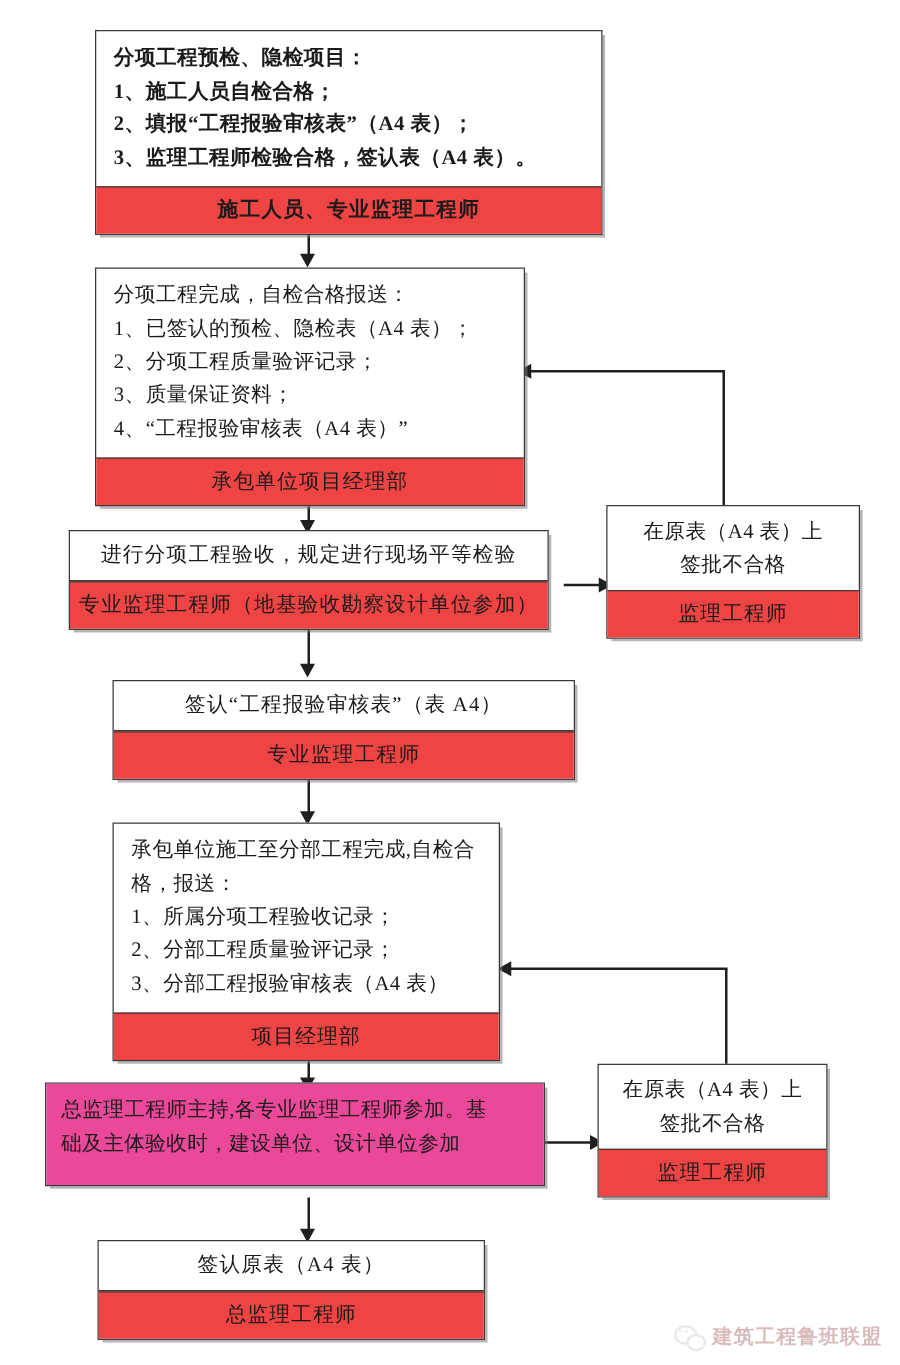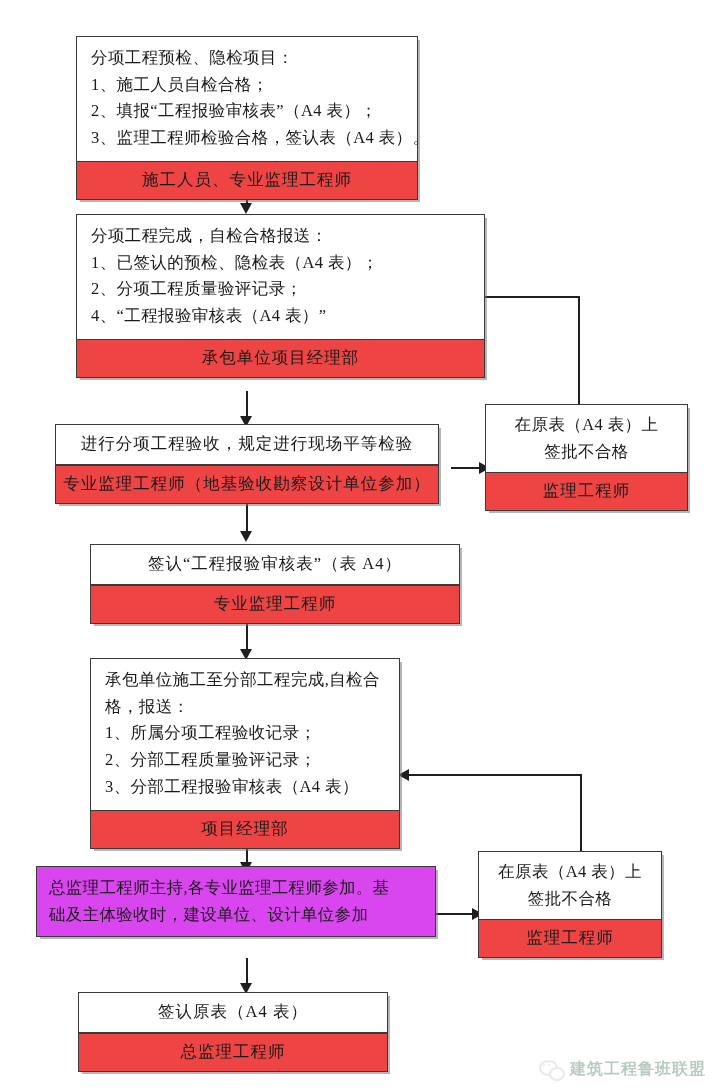--- a/index.html
+++ b/index.html
@@ -39,25 +39,25 @@
     padding:7px 6px 8px;
   }
   .hdr{
     text-align:center;
     font-size:16.5px;
     letter-spacing:1px;
     padding:8px 6px 9px;
     border-bottom:1.5px solid #3a3a3a;
   }
   .sub{
-    background:#d946ef;
+    background:#ec4899;
     font-size:16.5px;
     line-height:1.65;
     letter-spacing:.3px;
-    padding:7px 10px 8px 12px;
+    padding:7px 10px 20px 12px;
   }
   .ln{display:block;white-space:nowrap;}
   .ln.wrapok{white-space:normal;}
 
   
   .vline,.hline{position:absolute;background:#1f1f1f;z-index:2;}
   .vline{width:2px;}
   .hline{height:2px;}
   .arrow{position:absolute;width:0;height:0;z-index:3;}
   .arrow.down{
@@ -76,58 +76,59 @@
     border-right:11px solid #1f1f1f;
   }
 
   
   #watermark{
     position:absolute;right:14px;bottom:12px;
     display:flex;align-items:center;gap:7px;
     opacity:.30;z-index:9;
   }
   #watermark .wm-text{
-    font-size:16px;letter-spacing:1px;color:#14532d;
+    font-size:16px;letter-spacing:1px;color:#7f1d1d;
     font-family:"Liberation Sans","DejaVu Sans",sans-serif;
     font-weight:bold;
   }
   .wechat{
     width:24px;height:20px;position:relative;display:block;
   }
   .wechat .b1,.wechat .b2{
     position:absolute;border-radius:50%;
     border:2px solid #b9b9b9;background:#fff;
   }
   .wechat .b1{width:15px;height:12px;left:0;top:0;}
   .wechat .b2{width:12px;height:10px;left:10px;top:7px;}
   .wechat .d{position:absolute;width:2px;height:2px;border-radius:50%;background:#b9b9b9;}
 </style>
 </head>
 <body>
 
 <div id="chart">
 
-  <div class="node" style="left:76px;top:36px;width:342px;">
+  <div class="node" style="left:76px;top:24px;width:406px;font-weight:bold;">
     <div class="body">
       <span class="ln">分项工程预检、隐检项目：</span>
       <span class="ln">1、施工人员自检合格；</span>
       <span class="ln">2、填报“工程报验审核表”（A4 表）；</span>
       <span class="ln">3、监理工程师检验合格，签认表（A4 表）。</span>
     </div>
     <div class="role">施工人员、专业监理工程师</div>
   </div>
 
   <div class="vline" style="left:246px;top:178px;height:28px;"></div>
   <div class="arrow down" style="left:240px;top:203px;"></div>
 
-  <div class="node" style="left:76px;top:214px;width:409px;">
+  <div class="node" style="left:76px;top:214px;width:344px;">
     <div class="body">
       <span class="ln">分项工程完成，自检合格报送：</span>
       <span class="ln">1、已签认的预检、隐检表（A4 表）；</span>
       <span class="ln">2、分项工程质量验评记录；</span>
+      <span class="ln">3、质量保证资料；</span>
       <span class="ln">4、“工程报验审核表（A4 表）”</span>
     </div>
     <div class="role">承包单位项目经理部</div>
   </div>
 
   <div class="vline" style="left:246px;top:391px;height:28px;"></div>
   <div class="arrow down" style="left:240px;top:416px;"></div>
 
   <div class="vline" style="left:578px;top:297px;height:122px;"></div>
   <div class="hline" style="left:424px;top:296px;width:156px;"></div>

